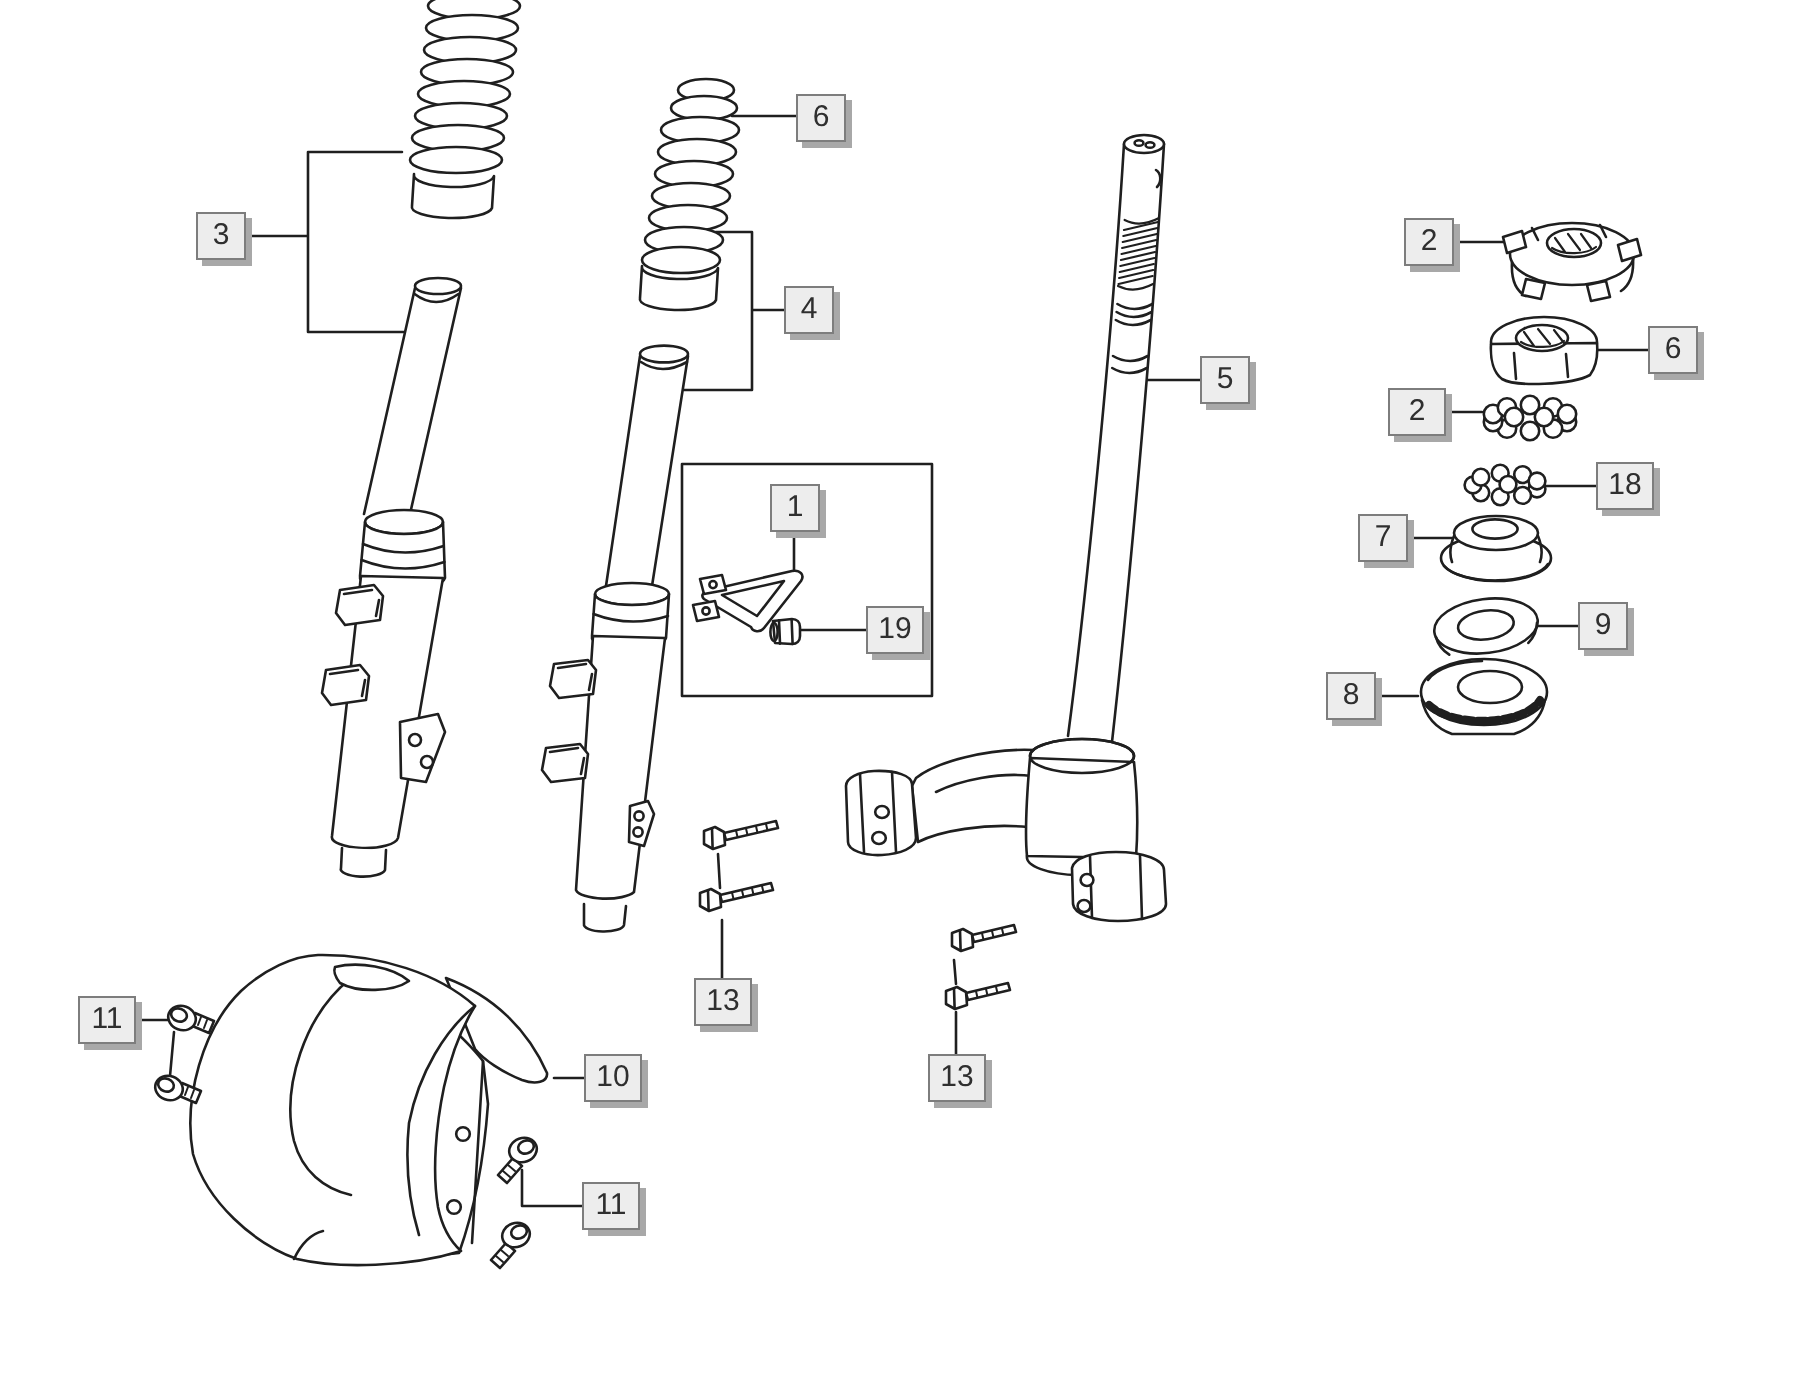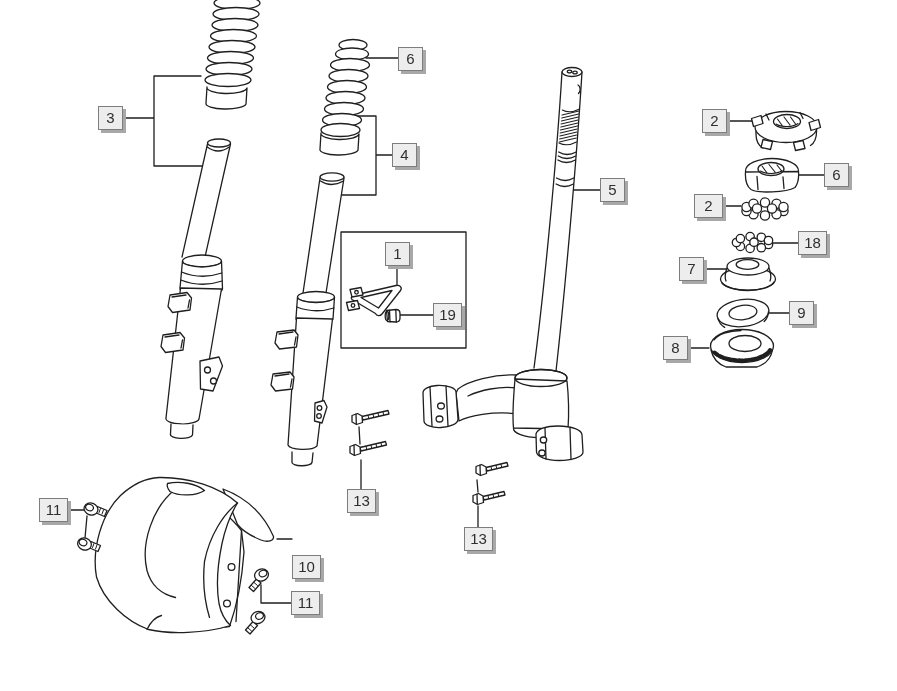--- a/index.html
+++ b/index.html
@@ -305,16 +305,16 @@
 <div class="co" style="left:702px;top:109px;width:23px">2</div>
 <div class="co" style="left:824px;top:163px;width:23px">6</div>
 <div class="co" style="left:694px;top:194px;width:27px">2</div>
 <div class="co" style="left:798px;top:231px;width:27px">18</div>
 <div class="co" style="left:679px;top:257px;width:23px">7</div>
 <div class="co" style="left:789px;top:301px;width:23px">9</div>
 <div class="co" style="left:663px;top:336px;width:23px">8</div>
 <div class="co" style="left:347px;top:489px;width:27px">13</div>
 <div class="co" style="left:464px;top:527px;width:27px">13</div>
 <div class="co" style="left:39px;top:498px;width:27px">11</div>
-<div class="co" style="left:292px;top:555px;width:27px">10</div>
+<div class="co" style="left:292px;top:527px;width:27px">10</div>
 <div class="co" style="left:291px;top:591px;width:27px">11</div>
 
 </div>
 
 </body></html>

